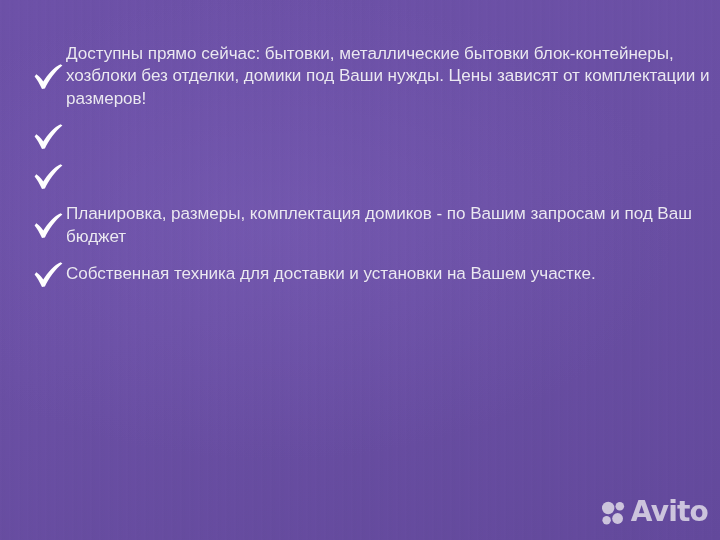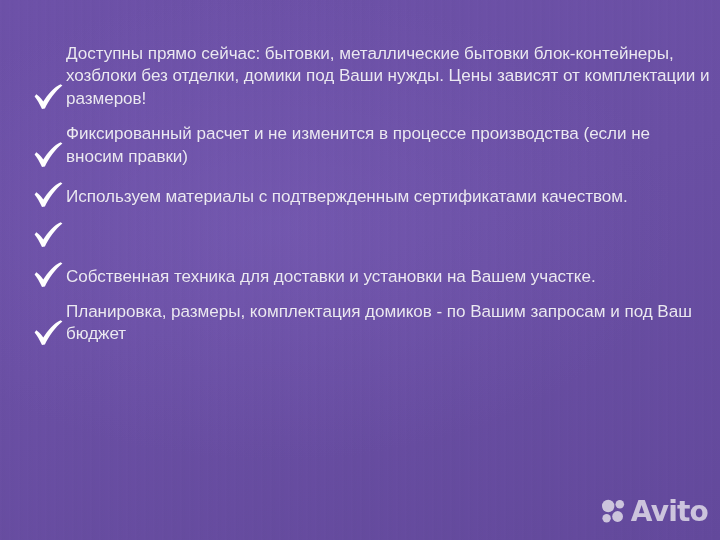--- a/index.html
+++ b/index.html
@@ -43,21 +43,21 @@
     top: 43px;
     width: 720px;
     padding: 0;
     margin: 0;
     list-style: none;
   }
 
   .bullet-item {
     position: relative;
     display: flex;
-    align-items: flex-end;
+    align-items: center;
     padding-left: 33px;
     padding-right: 8px;
     margin-bottom: 13px;
   }
 
   .check-icon {
     flex: 0 0 auto;
     width: 31px;
     height: 26px;
     margin-top: 1px;
@@ -78,21 +78,21 @@
     text-shadow: 0 0 1px rgba(0,0,0,0.12);
     max-width: 646px;
   }
 
   
   #avito-watermark {
     position: absolute;
     right: 12px;
     bottom: 14px;
     display: flex;
-    align-items: flex-start;
+    align-items: center;
     gap: 5px;
     opacity: 0.82;
   }
   #avito-watermark .avito-mark {
     display: block;
     width: 25px;
     height: 25px;
   }
   #avito-watermark .avito-wordmark {
     color: #e4e0ec;
@@ -118,57 +118,48 @@
       </span>
       <span class="bullet-text">Доступны прямо сейчас: бытовки, металлические бытовки блок-контейнеры, хозблоки без отделки, домики под Ваши нужды. Цены зависят от комплектации и размеров!</span>
     </li>
 
     <li class="bullet-item">
       <span class="check-icon">
         <svg viewBox="0 0 31 26" xmlns="http://www.w3.org/2000/svg">
           <path d="M1.6 12.4 L3.3 10.3 C3.3 10.3 7.0 12.6 10.3 17.6 C14.6 10.2 21.4 3.0 27.6 0.2 L29.4 1.4 C22.6 6.6 15.0 17.3 11.9 24.6 L9.0 24.9 C6.8 20.0 4.0 15.4 1.6 12.4 Z" fill="#ffffff"></path>
         </svg>
       </span>
-      <span class="bullet-text">Фиксированный расчет и не изменится в процессе производства (если не вносим правки)</span>
     </li>
 
 
-    <li class="bullet-item">
-      <span class="check-icon">
-        <svg viewBox="0 0 31 26" xmlns="http://www.w3.org/2000/svg">
-          <path d="M1.6 12.4 L3.3 10.3 C3.3 10.3 7.0 12.6 10.3 17.6 C14.6 10.2 21.4 3.0 27.6 0.2 L29.4 1.4 C22.6 6.6 15.0 17.3 11.9 24.6 L9.0 24.9 C6.8 20.0 4.0 15.4 1.6 12.4 Z" fill="#ffffff"></path>
-        </svg>
-      </span>
-      <span class="bullet-text">Используем материалы с подтвержденным сертификатами качеством.</span>
-    </li>
 
     <li class="bullet-item">
       <span class="check-icon">
         <svg viewBox="0 0 31 26" xmlns="http://www.w3.org/2000/svg">
           <path d="M1.6 12.4 L3.3 10.3 C3.3 10.3 7.0 12.6 10.3 17.6 C14.6 10.2 21.4 3.0 27.6 0.2 L29.4 1.4 C22.6 6.6 15.0 17.3 11.9 24.6 L9.0 24.9 C6.8 20.0 4.0 15.4 1.6 12.4 Z" fill="#ffffff"></path>
         </svg>
       </span>
     </li>
 
     <li class="bullet-item">
       <span class="check-icon">
         <svg viewBox="0 0 31 26" xmlns="http://www.w3.org/2000/svg">
           <path d="M1.6 12.4 L3.3 10.3 C3.3 10.3 7.0 12.6 10.3 17.6 C14.6 10.2 21.4 3.0 27.6 0.2 L29.4 1.4 C22.6 6.6 15.0 17.3 11.9 24.6 L9.0 24.9 C6.8 20.0 4.0 15.4 1.6 12.4 Z" fill="#ffffff"></path>
         </svg>
       </span>
-      <span class="bullet-text">Собственная техника для доставки и установки на Вашем участке.</span>
+      <span class="bullet-text">Планировка, размеры, комплектация домиков - по Вашим запросам и под Ваш бюджет</span>
     </li>
 
     <li class="bullet-item">
       <span class="check-icon">
         <svg viewBox="0 0 31 26" xmlns="http://www.w3.org/2000/svg">
           <path d="M1.6 12.4 L3.3 10.3 C3.3 10.3 7.0 12.6 10.3 17.6 C14.6 10.2 21.4 3.0 27.6 0.2 L29.4 1.4 C22.6 6.6 15.0 17.3 11.9 24.6 L9.0 24.9 C6.8 20.0 4.0 15.4 1.6 12.4 Z" fill="#ffffff"></path>
         </svg>
       </span>
-      <span class="bullet-text">Планировка, размеры, комплектация домиков - по Вашим запросам и под Ваш бюджет</span>
+      <span class="bullet-text">Собственная техника для доставки и установки на Вашем участке.</span>
     </li>
 
   </ul>
 
   <div id="avito-watermark">
     <span class="avito-mark">
       <svg viewBox="0 0 25 25" xmlns="http://www.w3.org/2000/svg">
         <circle cx="7.2" cy="8.0" r="6.2" fill="#e4e0ec"></circle>
         <circle cx="18.8" cy="6.2" r="4.3" fill="#e4e0ec"></circle>
         <circle cx="5.6" cy="20.2" r="4.2" fill="#e4e0ec"></circle>

